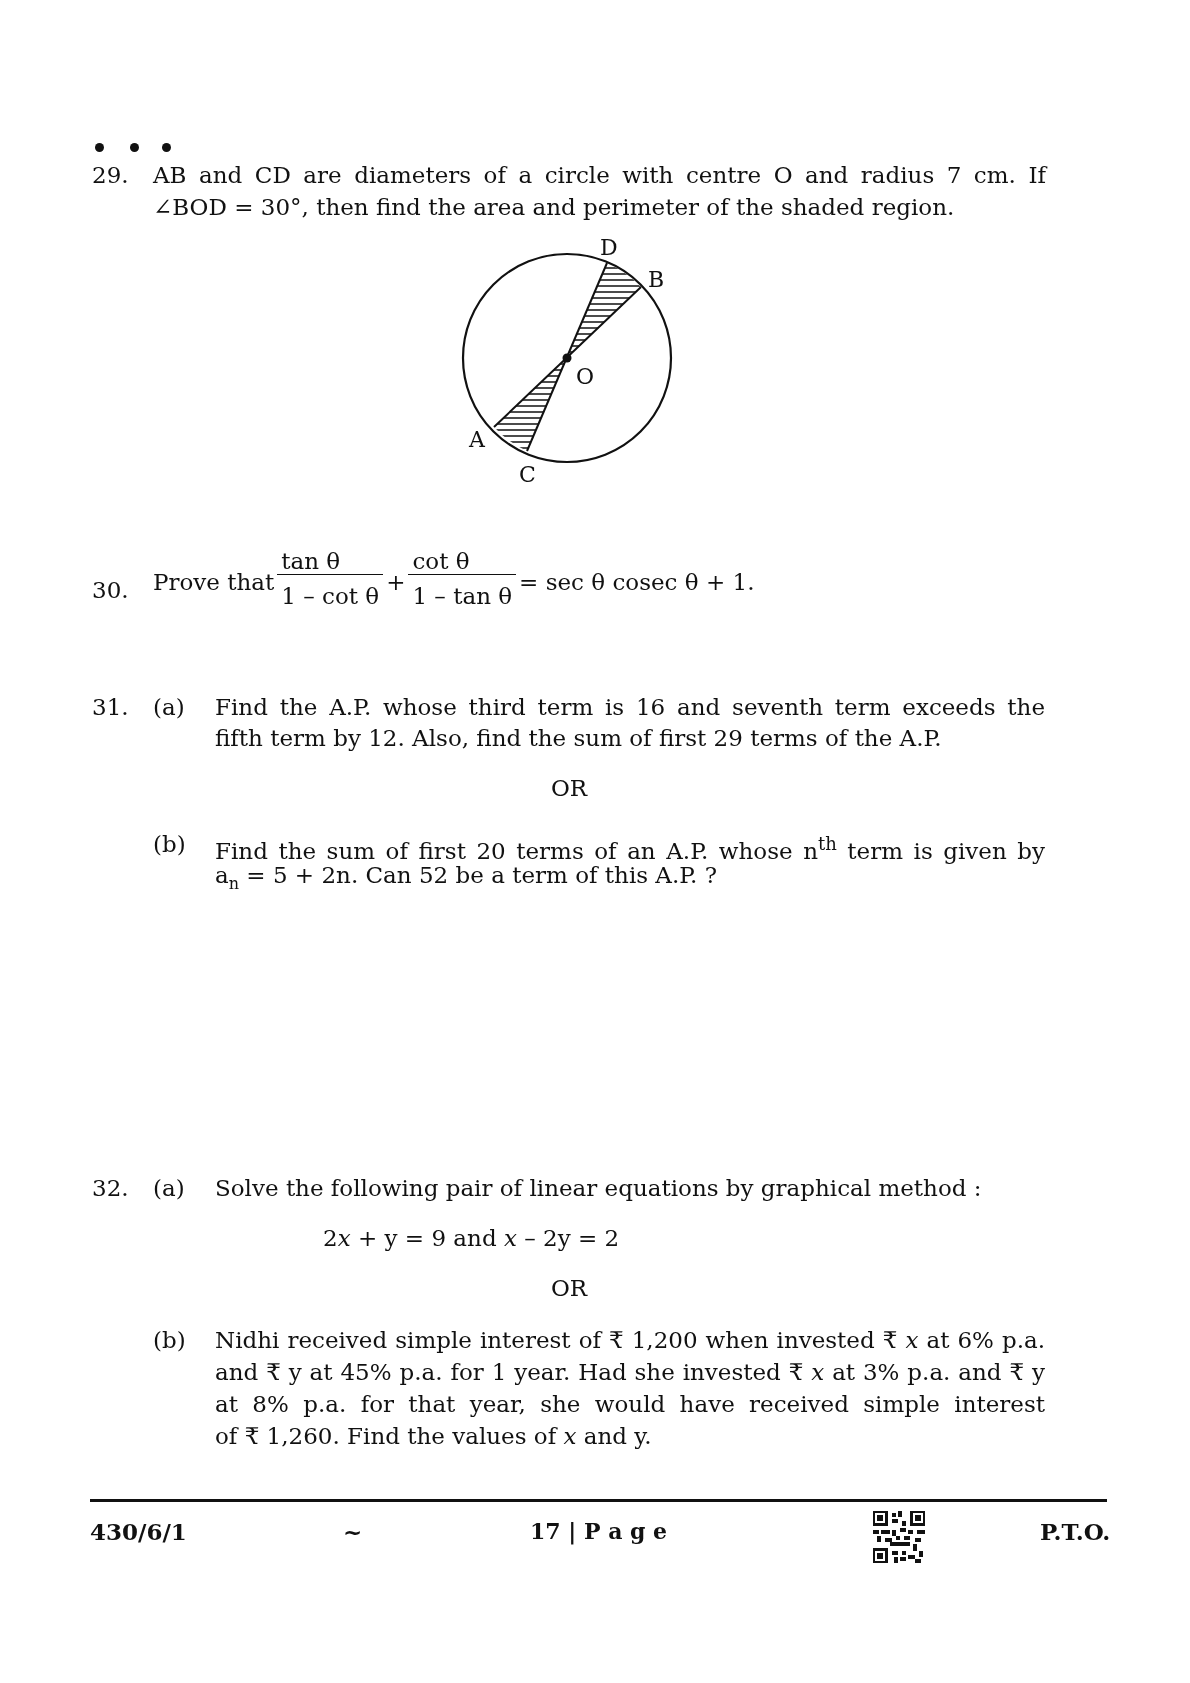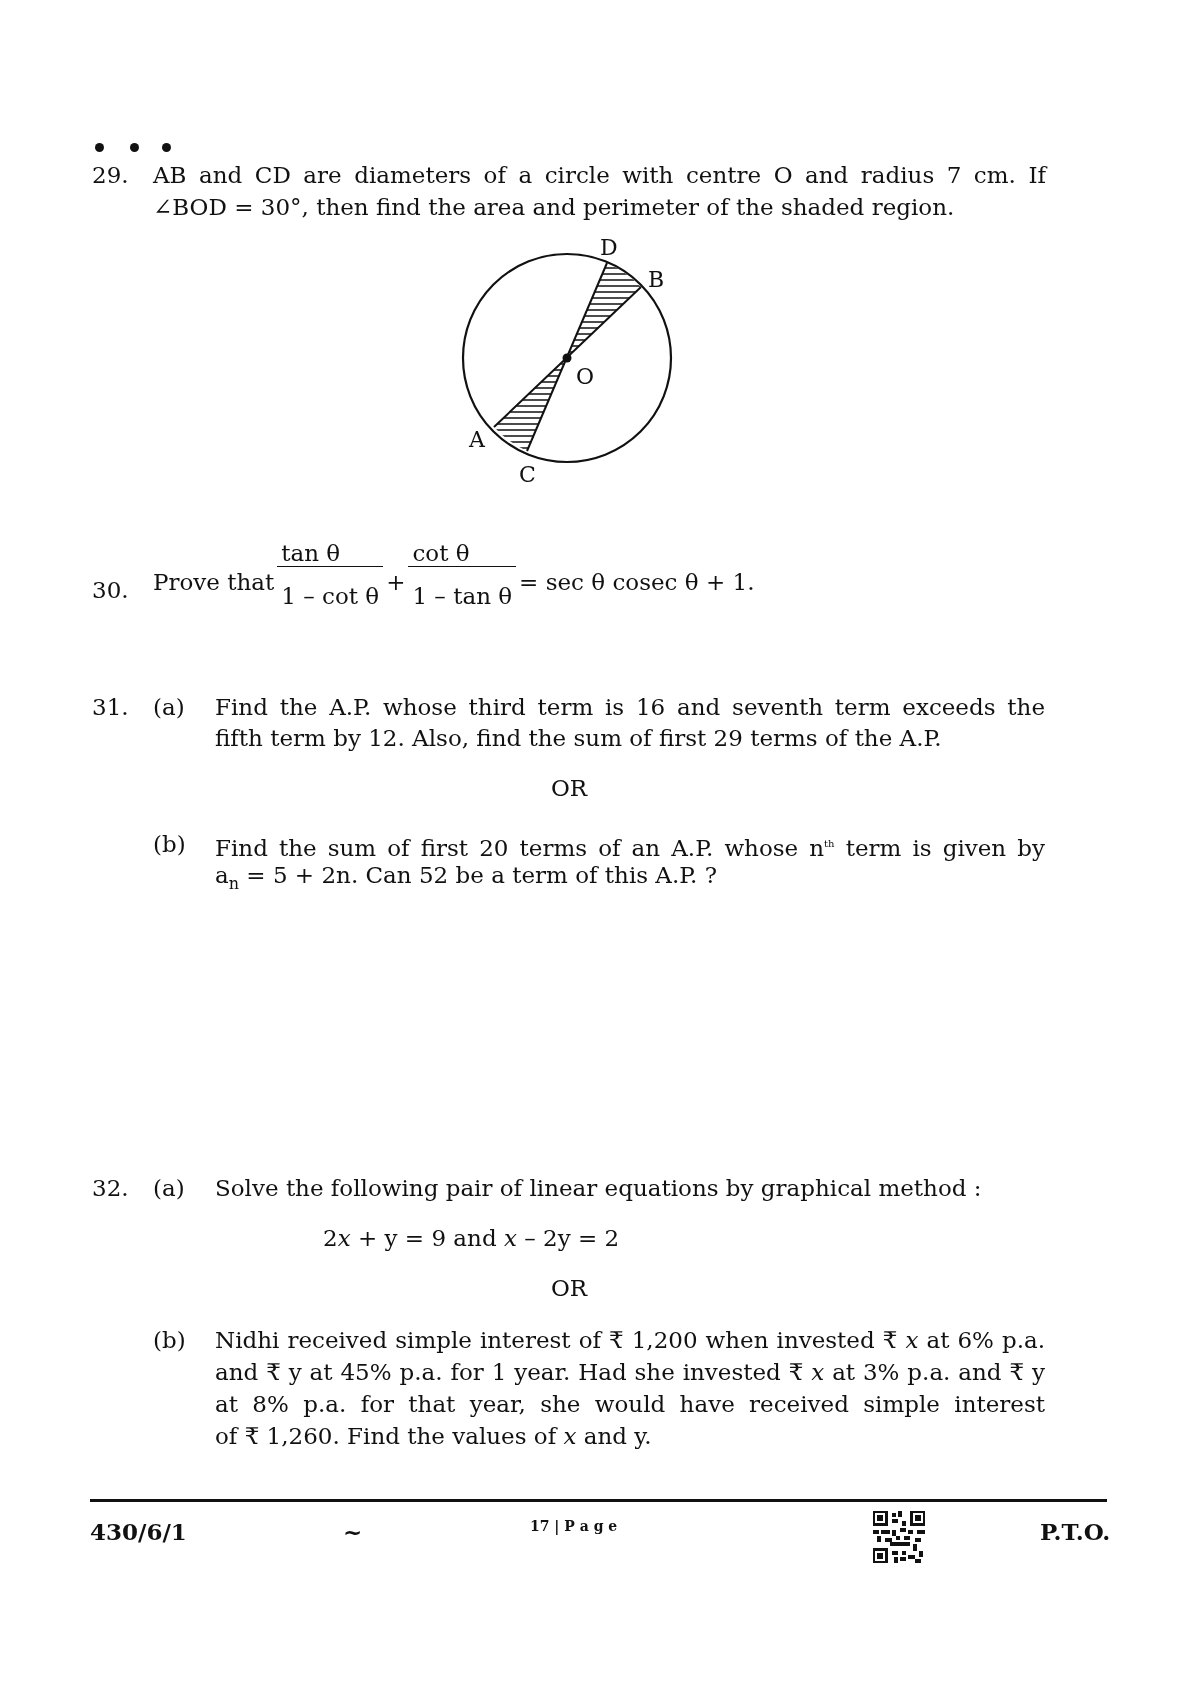--- a/index.html
+++ b/index.html
@@ -8,21 +8,21 @@
     font-family:"DejaVu Serif","Liberation Serif",serif;
     color:#111111;
   }
   .abs { position:absolute; white-space:nowrap; }
   .txt { font-size:23px; line-height:30px; }
   .bold { font-weight:normal; }
   .just { white-space:normal; text-align:justify; text-align-last:justify; }
   .dot { position:absolute; width:9px; height:9px; border-radius:50%; background:#111; }
   .frac { display:inline-block; vertical-align:middle; text-align:left; margin:0 3px; }
   .frac .num { display:block; padding:0 4px; line-height:26px; }
-  .frac .den { display:block; padding:16px 4px; line-height:26px; border-top:1.6px solid #111; }
+  .frac .den { display:block; padding:8px 4px; line-height:26px; border-top:1.6px solid #111; }
   i.var { font-style:italic; }
   .rule { position:absolute; left:90px; width:1017px; height:3px; background:#111; top:1499px; }
   .foot { font-size:23px; font-weight:bold; }
   .qr { position:absolute; left:873px; top:1511px; width:52px; height:52px; }
 </style>
 </head>
 <body>
 
 <div>
   <span class="dot" style="left:95px;top:143px;"></span>
@@ -109,21 +109,21 @@
 </div>
 
 <div>
   <span class="abs txt" style="left:92px;top:692px;">31.</span>
   <span class="abs txt" style="left:153px;top:692px;">(a)</span>
   <div class="abs txt just" style="left:215px;top:692px;width:830px;">Find the A.P. whose third term is 16 and seventh term exceeds the</div>
   <span class="abs txt" style="left:215px;top:723px;">fifth term by 12. Also, find the sum of first 29 terms of the A.P.</span>
   <span class="abs txt bold" style="left:551px;top:773px;">OR</span>
   <span class="abs txt" style="left:153px;top:829px;">(b)</span>
   <div class="abs txt just" style="left:215px;top:829px;width:830px;">
-    <span>Find the sum of first 20 terms of an A.P. whose n</span><sup style="font-size:10px;">th</sup><span> term is given by</span>
+    <span>Find the sum of first 20 terms of an A.P. whose n</span><sup style="font-size:18px;">th</sup><span> term is given by</span>
   </div>
   <div class="abs txt" style="left:215px;top:860px;">
     <span>a</span><sub style="font-size:16px;">n</sub><span> = 5 + 2n. Can 52 be a term of this A.P. ?</span>
   </div>
 </div>
 
 <div>
   <span class="abs txt bold" style="left:495px;top:968px;"></span>
   <span class="abs txt bold" style="left:376px;top:1019px;"></span>
   <span class="abs txt bold" style="left:979px;top:1019px;"></span>
@@ -150,21 +150,21 @@
   <div class="abs txt just" style="left:215px;top:1389px;width:830px;">at 8% p.a. for that year, she would have received simple interest</div>
   <div class="abs txt" style="left:215px;top:1421px;">
     <span>of ₹ 1,260. Find the values of </span><i class="var">x</i><span> and y.</span>
   </div>
 </div>
 
 <div>
   <div class="rule"></div>
   <span class="abs foot" style="left:90px;top:1518px;">430/6/1</span>
   <span class="abs foot" style="left:343px;top:1518px;">~</span>
-  <span class="abs foot" style="left:530px;top:1518px;font-size:14px;">17 | P a g e</span>
+  <span class="abs foot" style="left:530px;top:1518px;font-size:22px;">17 | P a g e</span>
   <svg class="qr" viewBox="0 0 25 25" shape-rendering="crispEdges">
     <rect width="25" height="25" fill="#fff"></rect>
     <g fill="#111">
       <rect x="0" y="0" width="7" height="7"></rect>
         <rect x="1" y="1" width="5" height="5" fill="#fff"></rect>
         <rect x="2" y="2" width="3" height="3"></rect>
       <rect x="18" y="0" width="7" height="7"></rect>
         <rect x="19" y="1" width="5" height="5" fill="#fff"></rect>
         <rect x="20" y="2" width="3" height="3"></rect>
       <rect x="0" y="18" width="7" height="7"></rect>

